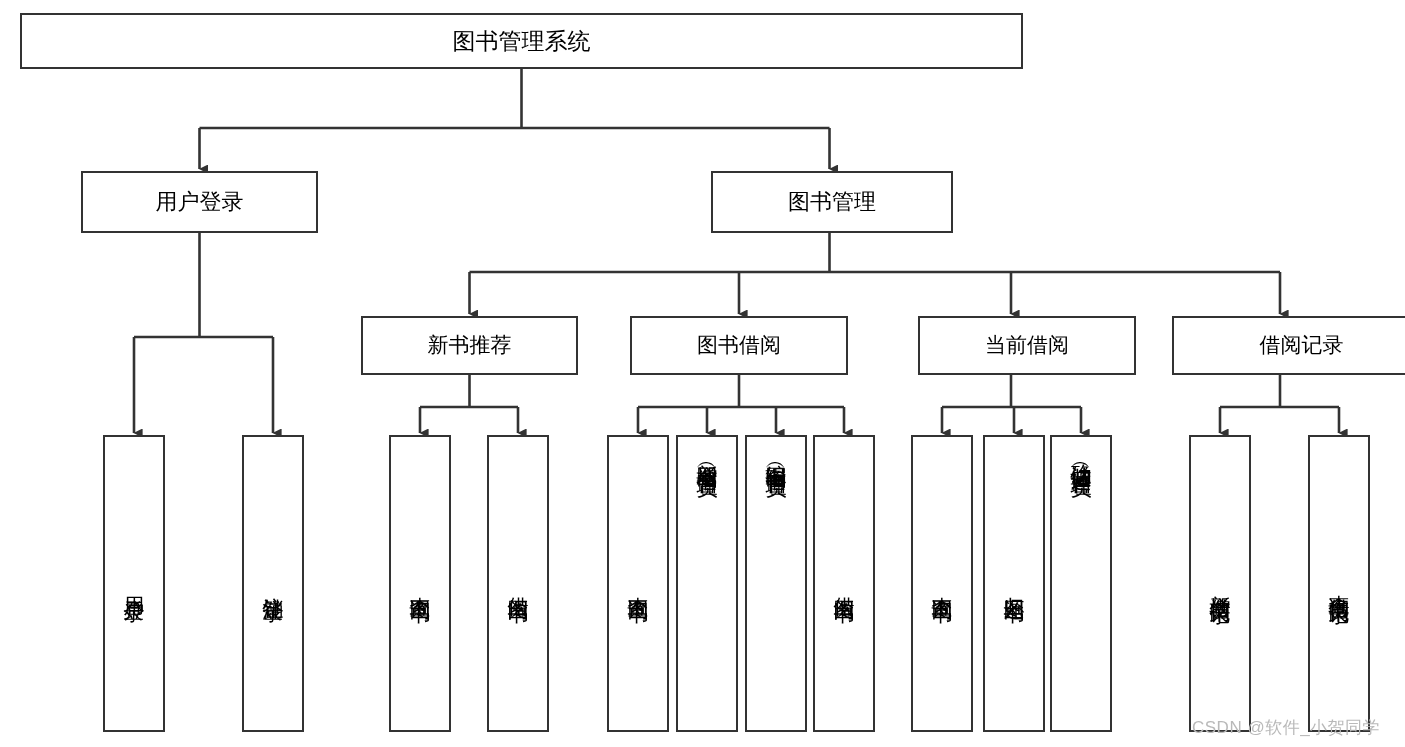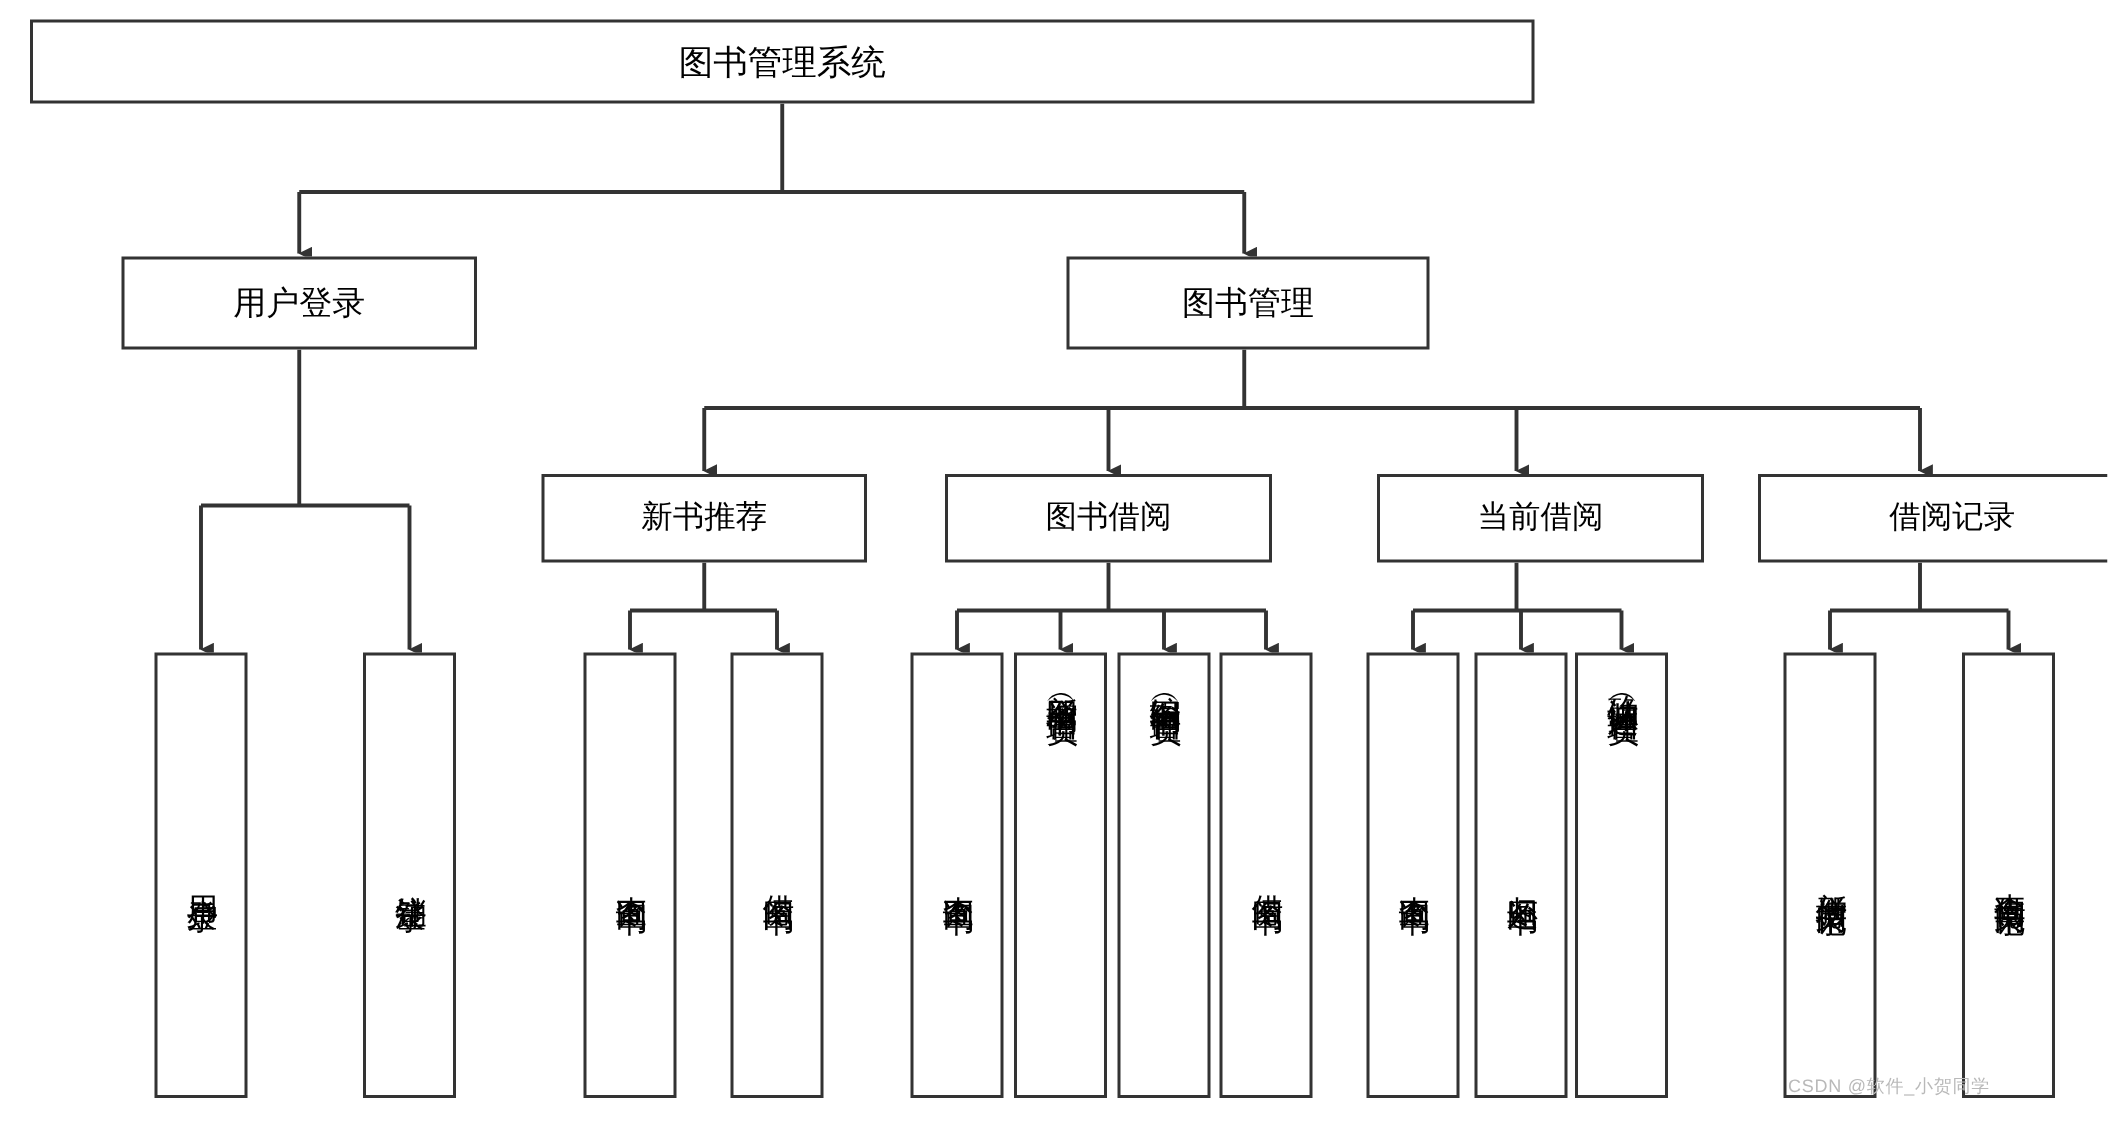--- a/index.html
+++ b/index.html
@@ -51,21 +51,21 @@
     letter-spacing: 2px;
     white-space: nowrap;
   }
   .node.leaf.centered {
     align-items: center;
     padding-top: 0;
   }
   .watermark {
     position: absolute;
     color: #b9b9b9;
-    font-size: 12px;
+    font-size: 17px;
     white-space: nowrap;
     letter-spacing: 0.5px;
   }
 </style>
 </head>
 <body>
 
 <div id="canvas">
   <svg class="wires" viewBox="0 0 1405 747">
     <defs>

